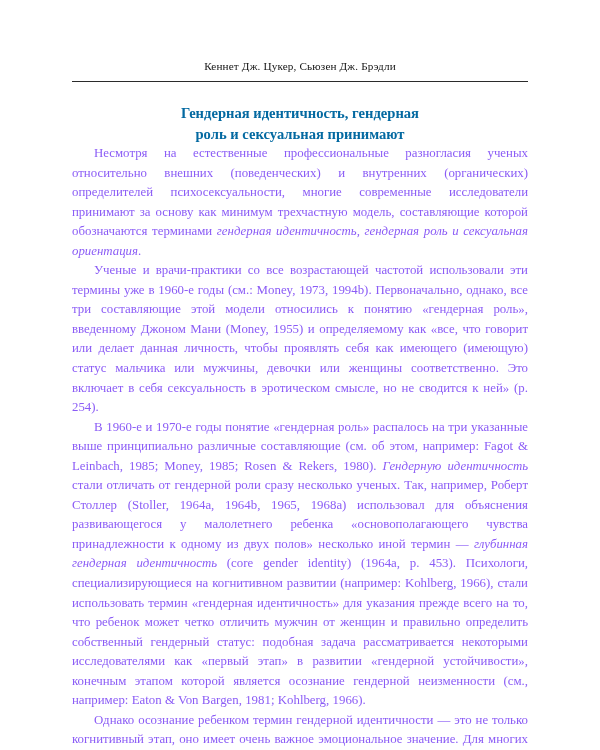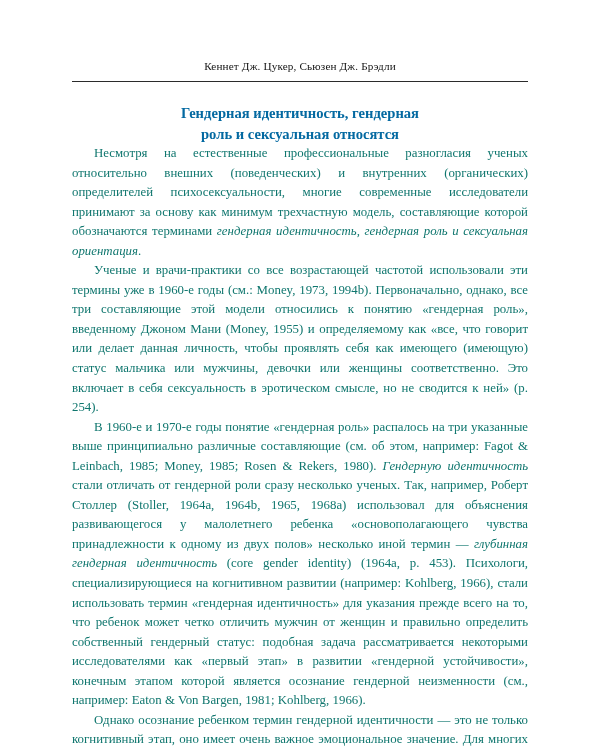--- a/index.html
+++ b/index.html
@@ -70,21 +70,21 @@
     left: 72px;
     width: 456px;
   }
 
   p.para {
     margin: 0;
     text-indent: 22px;
     text-align: justify;
     font-size: 12.85px;
     line-height: 19.55px;
-    color: #0f766e;
+    color: #8b5cf6;
     hyphens: manual;
     word-spacing: 0.1px;
   }
 
   i, .ital {
     font-style: italic;
   }
 
   
   .folio {
@@ -101,21 +101,21 @@
 <body>
 
 <div class="page">
 
   <div class="running-head">Кеннет Дж. Цукер, Сьюзен Дж. Брэдли</div>
 
   <div class="head-rule"></div>
 
   <h1 class="chapter-title">
     <span class="t-line">Гендерная идентичность, гендерная</span>
-    <span class="t-line">роль и сексуальная относятся</span>
+    <span class="t-line">роль и сексуальная принимают</span>
   </h1>
 
   <div class="body-col">
 
     <p class="para"><span>Несмотря на естественные профессиональные разногласия ученых относительно внешних (поведенческих) и внутренних (органических) определителей психосексуальности, многие современные исследователи принимают за основу как минимум трехчастную модель, составляющие которой обозначаются терминами </span><i>гендерная идентичность, гендерная роль и сексуальная ориентация</i><span>.</span></p>
 
     <p class="para">Ученые и врачи-практики со все возрастающей частотой использовали эти термины уже в 1960-е годы (см.: Money, 1973, 1994b). Первоначально, однако, все три составляющие этой модели относились к понятию «гендерная роль», введенному Джоном Мани (Money, 1955) и определяемому как «все, что говорит или делает данная личность, чтобы проявлять себя как имеющего (имеющую) статус мальчика или мужчины, девочки или женщины соответственно. Это включает в себя сексуальность в эротическом смысле, но не сводится к ней» (p. 254).</p>
 
     <p class="para"><span>В 1960-е и 1970-е годы понятие «гендерная роль» распалось на три указанные выше принципиально различные составляющие (см. об этом, например: Fagot &amp; Leinbach, 1985; Money, 1985; Rosen &amp; Rekers, 1980). </span><i>Гендерную идентичность</i><span> стали отличать от гендерной роли сразу несколько ученых. Так, например, Роберт Столлер (Stoller, 1964a, 1964b, 1965, 1968a) использовал для объяснения развивающегося у малолетнего ребенка «основополагающего чувства принадлежности к одному из двух полов» несколько иной термин — </span><i>глубинная гендерная идентичность</i><span> (core gender identity) (1964a, p. 453). Психологи, специализирующиеся на когнитивном развитии (например: Kohlberg, 1966), стали использовать термин «гендерная идентичность» для указания прежде всего на то, что ребенок может четко отличить мужчин от женщин и правильно определить собственный гендерный статус: подобная задача рассматривается некоторыми исследователями как «первый этап» в развитии «гендерной устойчивости», конечным этапом которой является осознание гендерной неизменности (см., например: Eaton &amp; Von Bargen, 1981; Kohlberg, 1966).</span></p>
 

